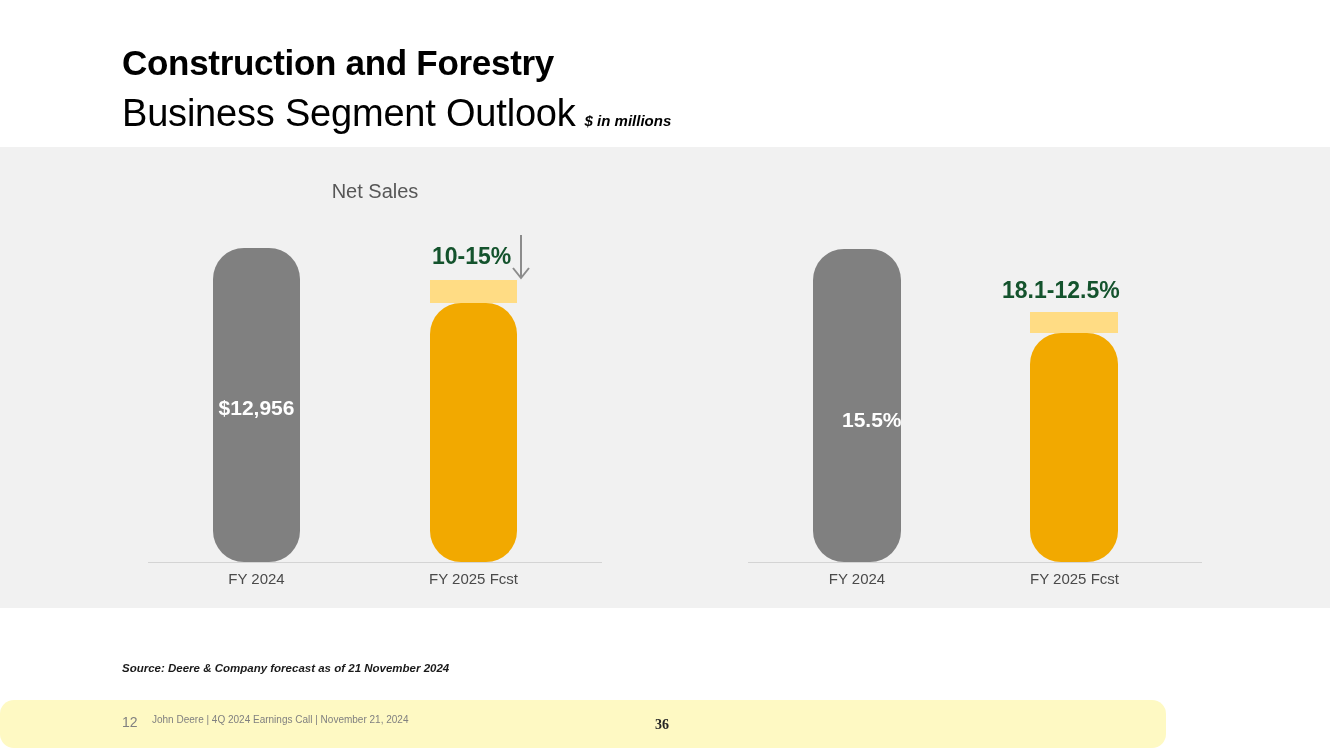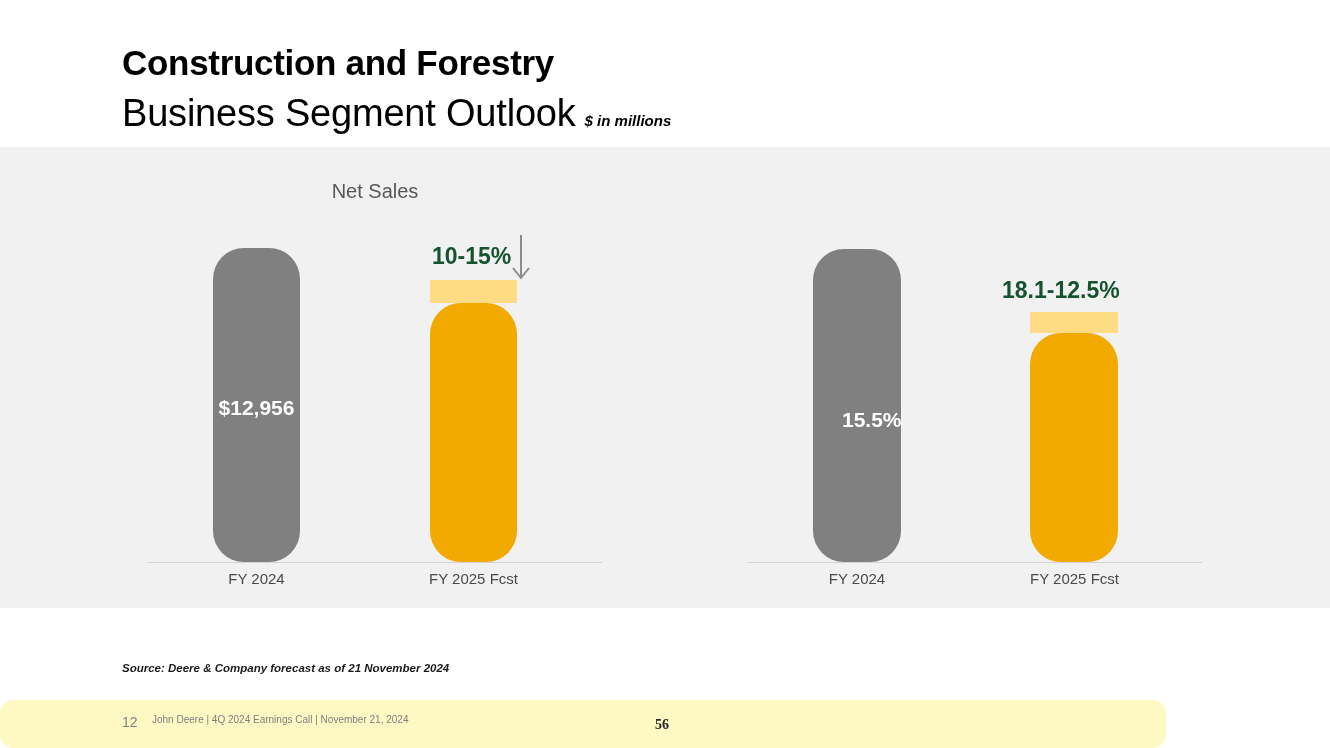--- a/index.html
+++ b/index.html
@@ -151,16 +151,16 @@
 
   </div>
 
   <div class="source-area">
     <div class="source-text">Source: Deere &amp; Company forecast as of 21 November 2024</div>
   </div>
 
   <div class="footer">
     <div class="footer-num">12</div>
     <div class="footer-text">John Deere | 4Q 2024 Earnings Call | November 21, 2024</div>
-    <div class="page-number">56</div>
+    <div class="page-number">36</div>
   </div>
 
 </div>
 
 </body></html>

